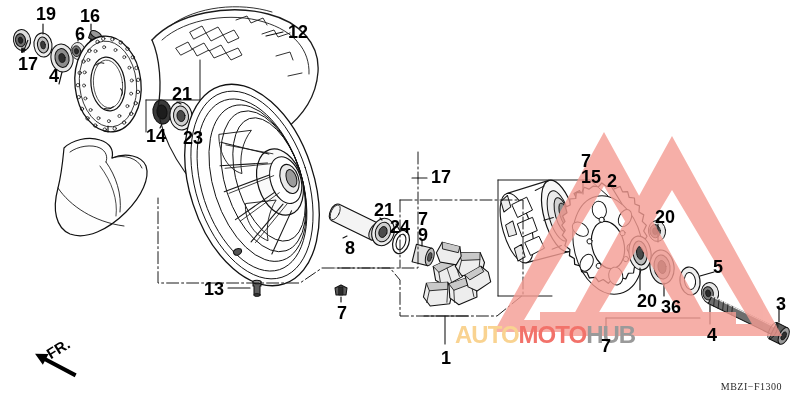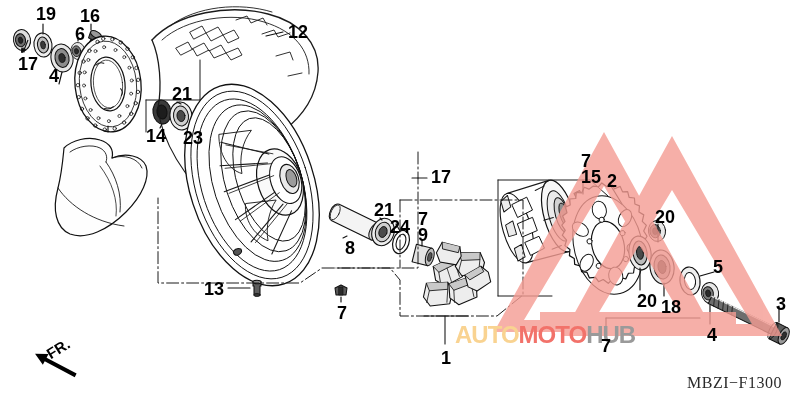--- a/index.html
+++ b/index.html
@@ -5,21 +5,21 @@
 <style>
   html,body{margin:0;padding:0;background:#ffffff;}
   body{width:800px;height:400px;overflow:hidden;
        font-family:"Liberation Sans",sans-serif;}
   #stage{position:relative;width:800px;height:400px;background:#fff;}
   #art{position:absolute;left:0;top:0;width:800px;height:400px;}
   .lbl{position:absolute;font-family:"Liberation Sans",sans-serif;
        font-weight:bold;font-size:18px;color:#000;line-height:13px;
        white-space:nowrap;}
   #partcode{position:absolute;right:18px;bottom:8px;
-       font-family:"Liberation Serif",serif;font-size:16px;
+       font-family:"Liberation Serif",serif;font-size:10px;
        letter-spacing:.5px;color:#2a2a2a;}
   #frlabel{position:absolute;left:46px;top:340px;
        font-family:"Liberation Sans",sans-serif;font-weight:bold;
        font-size:15px;color:#000;transform:rotate(-32deg);}
   #wm{position:absolute;left:0;top:0;width:800px;height:400px;
       pointer-events:none;}
   #wmtext{position:absolute;left:455px;top:318px;
       font-family:"Liberation Sans",sans-serif;font-weight:bold;
       font-size:24px;letter-spacing:-1px;line-height:34px;
       pointer-events:none;}
@@ -532,21 +532,21 @@
       <div class="lbl" style="left: 345px; top: 242px;">8</div>
       <div class="lbl" style="left: 204px; top: 283px;">13</div>
       <div class="lbl" style="left: 337px; top: 307px;">7</div>
       <div class="lbl" style="left: 441px; top: 352px;">1</div>
       <div class="lbl" style="left: 581px; top: 155px;">7</div>
       <div class="lbl" style="left: 581px; top: 171px;">15</div>
       <div class="lbl" style="left: 607px; top: 175px;">2</div>
       <div class="lbl" style="left: 655px; top: 211px;">20</div>
       <div class="lbl" style="left: 713px; top: 261px;">5</div>
       <div class="lbl" style="left: 637px; top: 295px;">20</div>
-      <div class="lbl" style="left: 661px; top: 301px;">18</div>
+      <div class="lbl" style="left: 661px; top: 301px;">36</div>
       <div class="lbl" style="left: 776px; top: 298px;">3</div>
       <div class="lbl" style="left: 707px; top: 329px;">4</div>
       <div class="lbl" style="left: 601px; top: 340px;">7</div>
     </div>
 
   <div id="frlabel">FR.</div>
   <div id="partcode">MBZI−F1300</div>
 
 </div>
 

